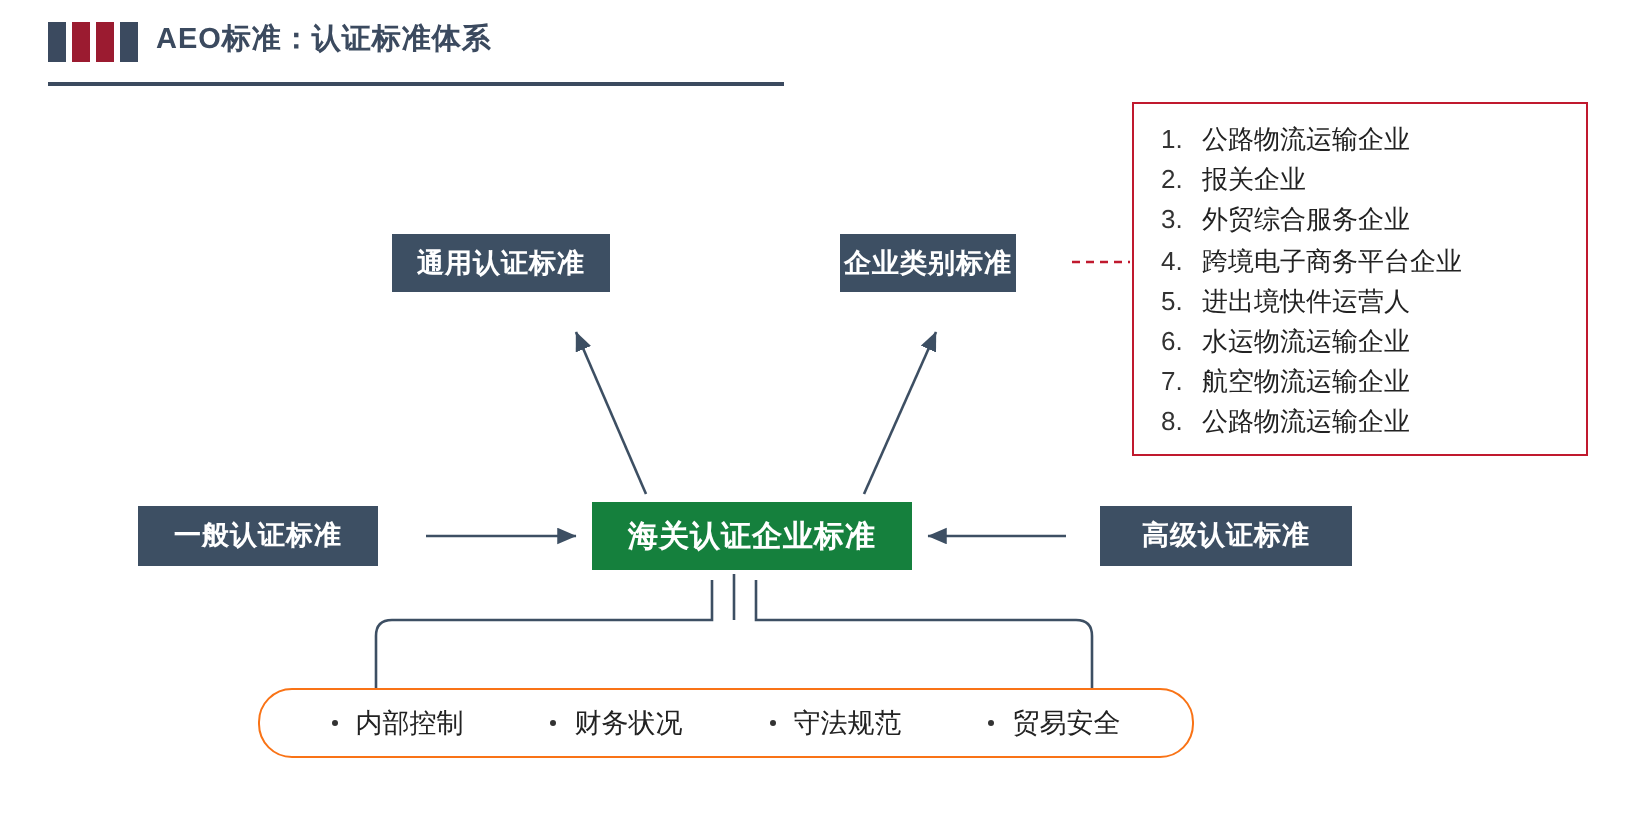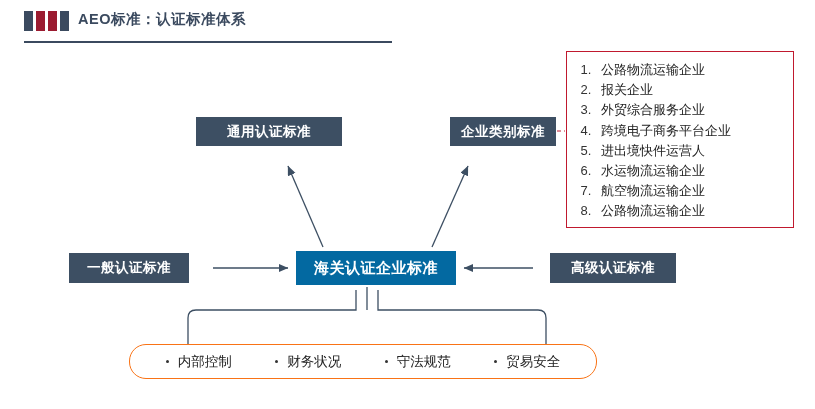--- a/index.html
+++ b/index.html
@@ -63,24 +63,24 @@
     align-items: center;
     justify-content: center;
     color: #ffffff;
     font-weight: bold;
     font-size: 13.5px;
     letter-spacing: 0.5px;
     white-space: nowrap;
     box-sizing: border-box;
   }
   .node.navy { background: #3d4f63; }
-  .node.red  { background: #0369a1; }
-
-  #node-general-std { left: 196px; top: 117px; width: 146px; height: 29px; }
-  #node-category-std { left: 450px; top: 117px; width: 106px; height: 29px; }
+  .node.red  { background: #15803d; }
+
+  #node-general-std { left: 196px; top: 117px; width: 109px; height: 29px; }
+  #node-category-std { left: 420px; top: 117px; width: 88px; height: 29px; }
   #node-basic-cert { left: 69px; top: 253px; width: 120px; height: 30px; }
   #node-advanced-cert { left: 550px; top: 253px; width: 126px; height: 30px; }
   #node-core { left: 296px; top: 251px; width: 160px; height: 34px; font-size: 15px; }
 
   
   #list-panel {
     position: absolute;
     left: 566px;
     top: 51px;
     width: 228px;

